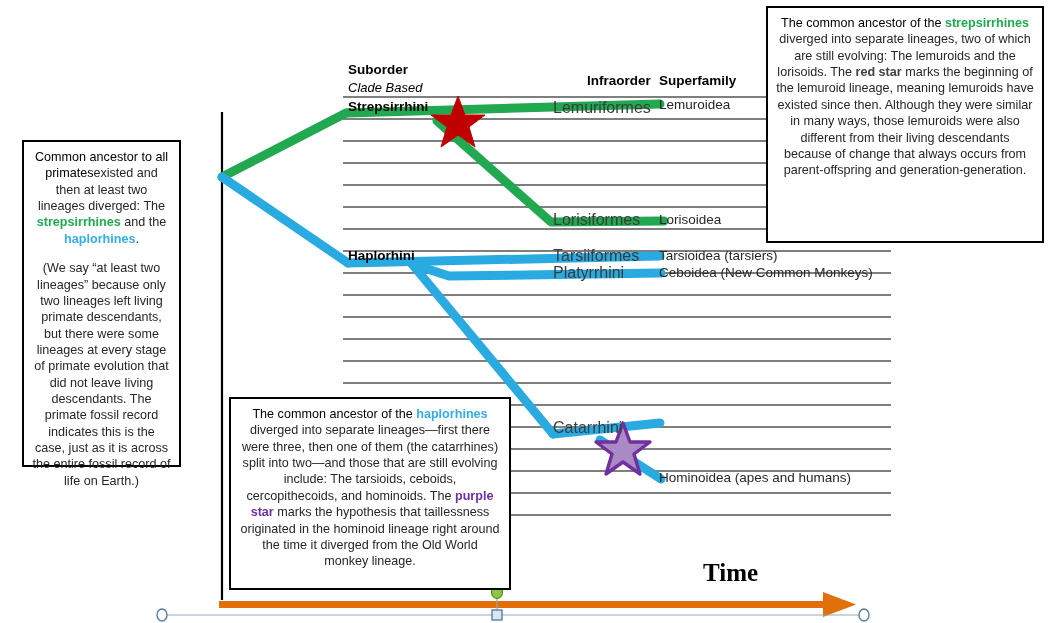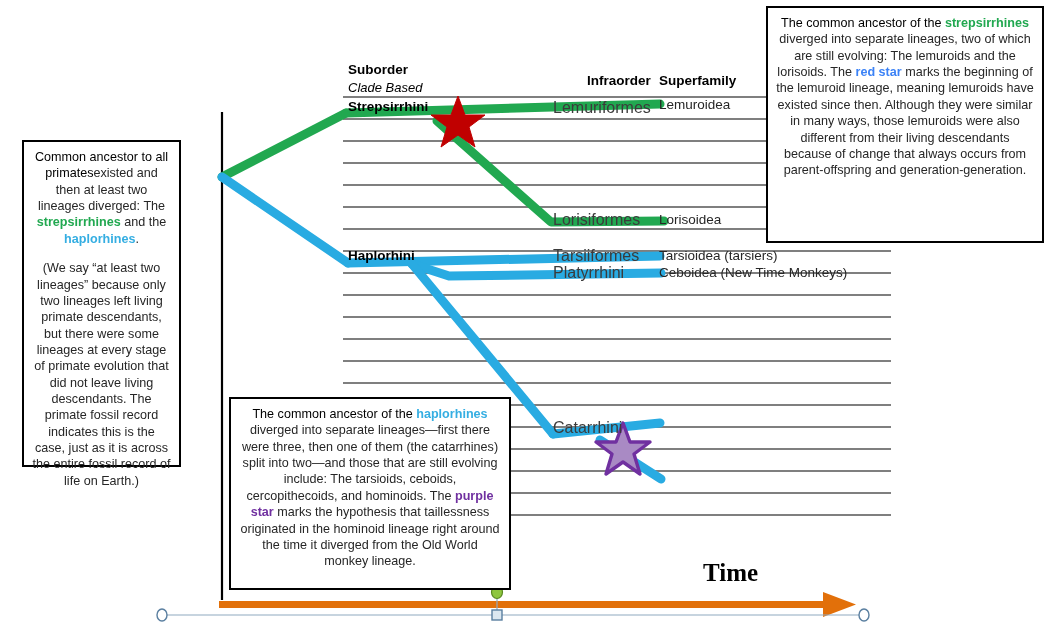--- a/index.html
+++ b/index.html
@@ -16,21 +16,21 @@
   
   .callout{
     position:absolute;background:#ffffff;border:2.5px solid #000000;
     box-sizing:border-box;color:#262626;
     font-size:12.6px;line-height:1.30;text-align:center;
     padding:7px 8px 7px 8px;
   }
   .callout b{font-weight:normal;color:#000;}
   .strep{color:#21a850;font-weight:bold;}
   .haplo{color:#35aee2;font-weight:bold;}
-  .redstar{color:#3b82f6;font-weight:bold;}
+  .redstar{color:#404040;font-weight:bold;}
   .purplestar{color:#7030a0;font-weight:bold;}
 
   #box-left{left:22px;top:140px;width:159px;height:327px;}
   #box-top-right{left:766px;top:6px;width:278px;height:237px;}
   #box-bottom{left:229px;top:397px;width:282px;height:193px;}
 
   
   .lbl{position:absolute;color:#000;white-space:nowrap;}
   .hdr{font-weight:bold;font-size:13.5px;}
   .hdr-sub{font-style:italic;font-weight:normal;font-size:13px;}
@@ -123,21 +123,22 @@
 
   <div class="lbl taxon" style="left:553px;top:99px;">Lemuriformes</div>
   <div class="lbl taxon" style="left:553px;top:211px;">Lorisiformes</div>
   <div class="lbl taxon" style="left:553px;top:247px;">Tarsiiformes</div>
   <div class="lbl taxon" style="left:553px;top:264px;">Platyrrhini</div>
   <div class="lbl taxon" style="left:553px;top:419px;">Catarrhini</div>
 
   <div class="lbl sf" style="left:659px;top:97px;">Lemuroidea</div>
   <div class="lbl sf" style="left:659px;top:212px;">Lorisoidea</div>
   <div class="lbl sf" style="left:659px;top:248px;">Tarsioidea (tarsiers)</div>
-  <div class="lbl sf" style="left:659px;top:265px;">Ceboidea (New Time Monkeys)</div>
+  <div class="lbl sf" style="left:659px;top:265px;">Ceboidea (New Common Monkeys)</div>
+  <div class="lbl sf" style="left:659px;top:470px;">Hominoidea (apes and humans)</div>
 
   <div id="time-label">Time</div>
 
   <div id="box-left" class="callout">
     <div>
       <b>Common ancestor to all primates</b><span>existed and then at least two lineages diverged: The </span><span class="strep">strepsirrhines</span><span> and the </span><span class="haplo">haplorhines</span><span>.</span>
     </div>
     <div style="height:13px;"></div>
     <div>(We say “at least two lineages” because only two lineages left living primate descendants, but there were some lineages at every stage of primate evolution that did not leave living descendants. The primate fossil record indicates this is the case, just as it is across the entire fossil record of life on Earth.)</div>
   </div>

